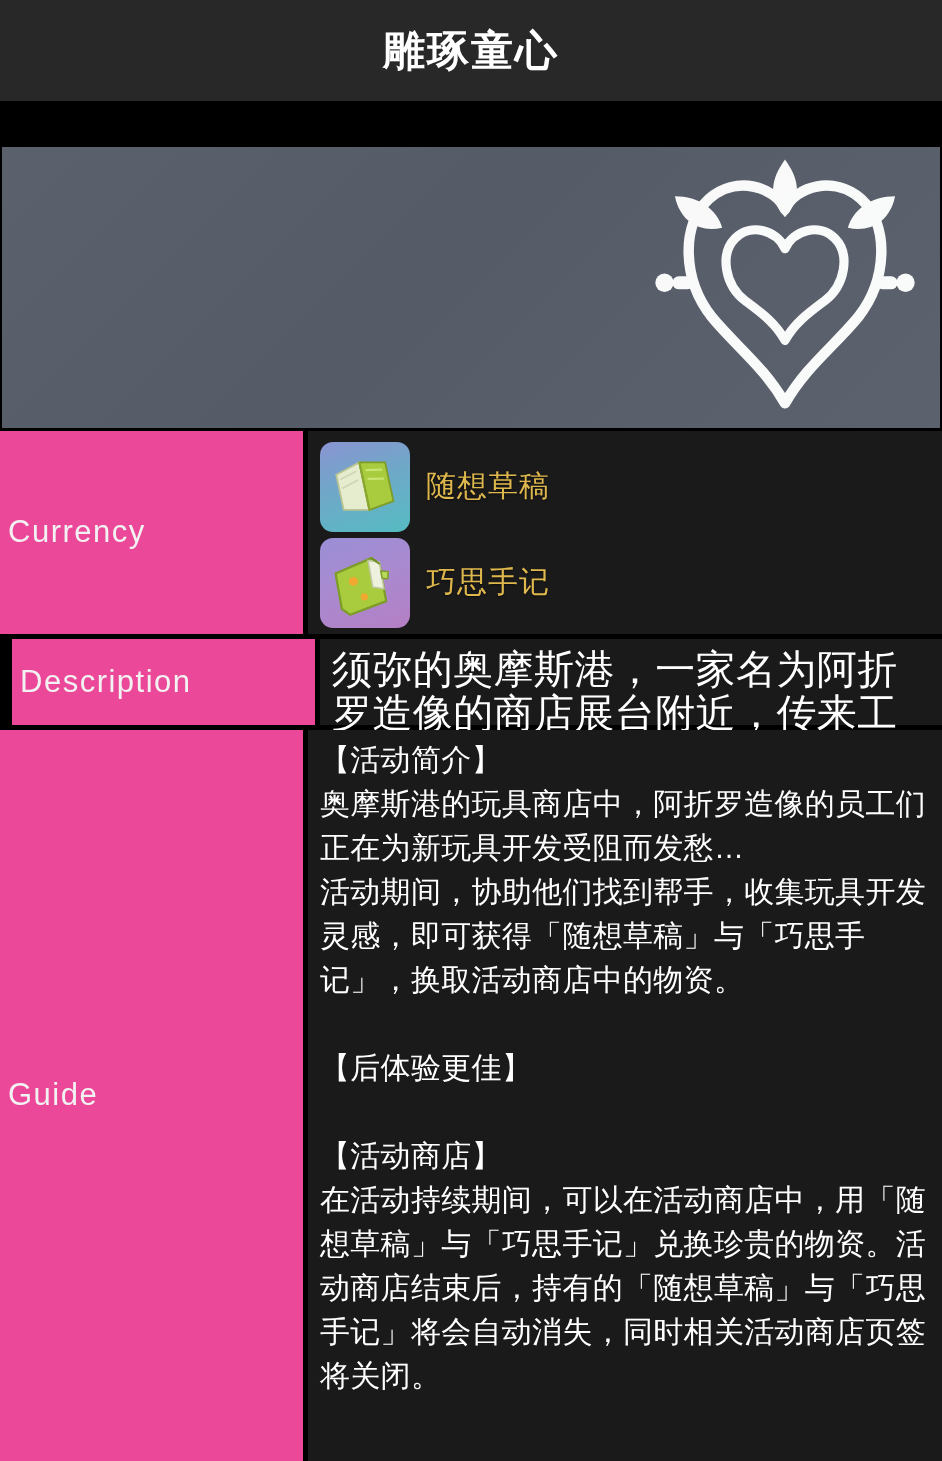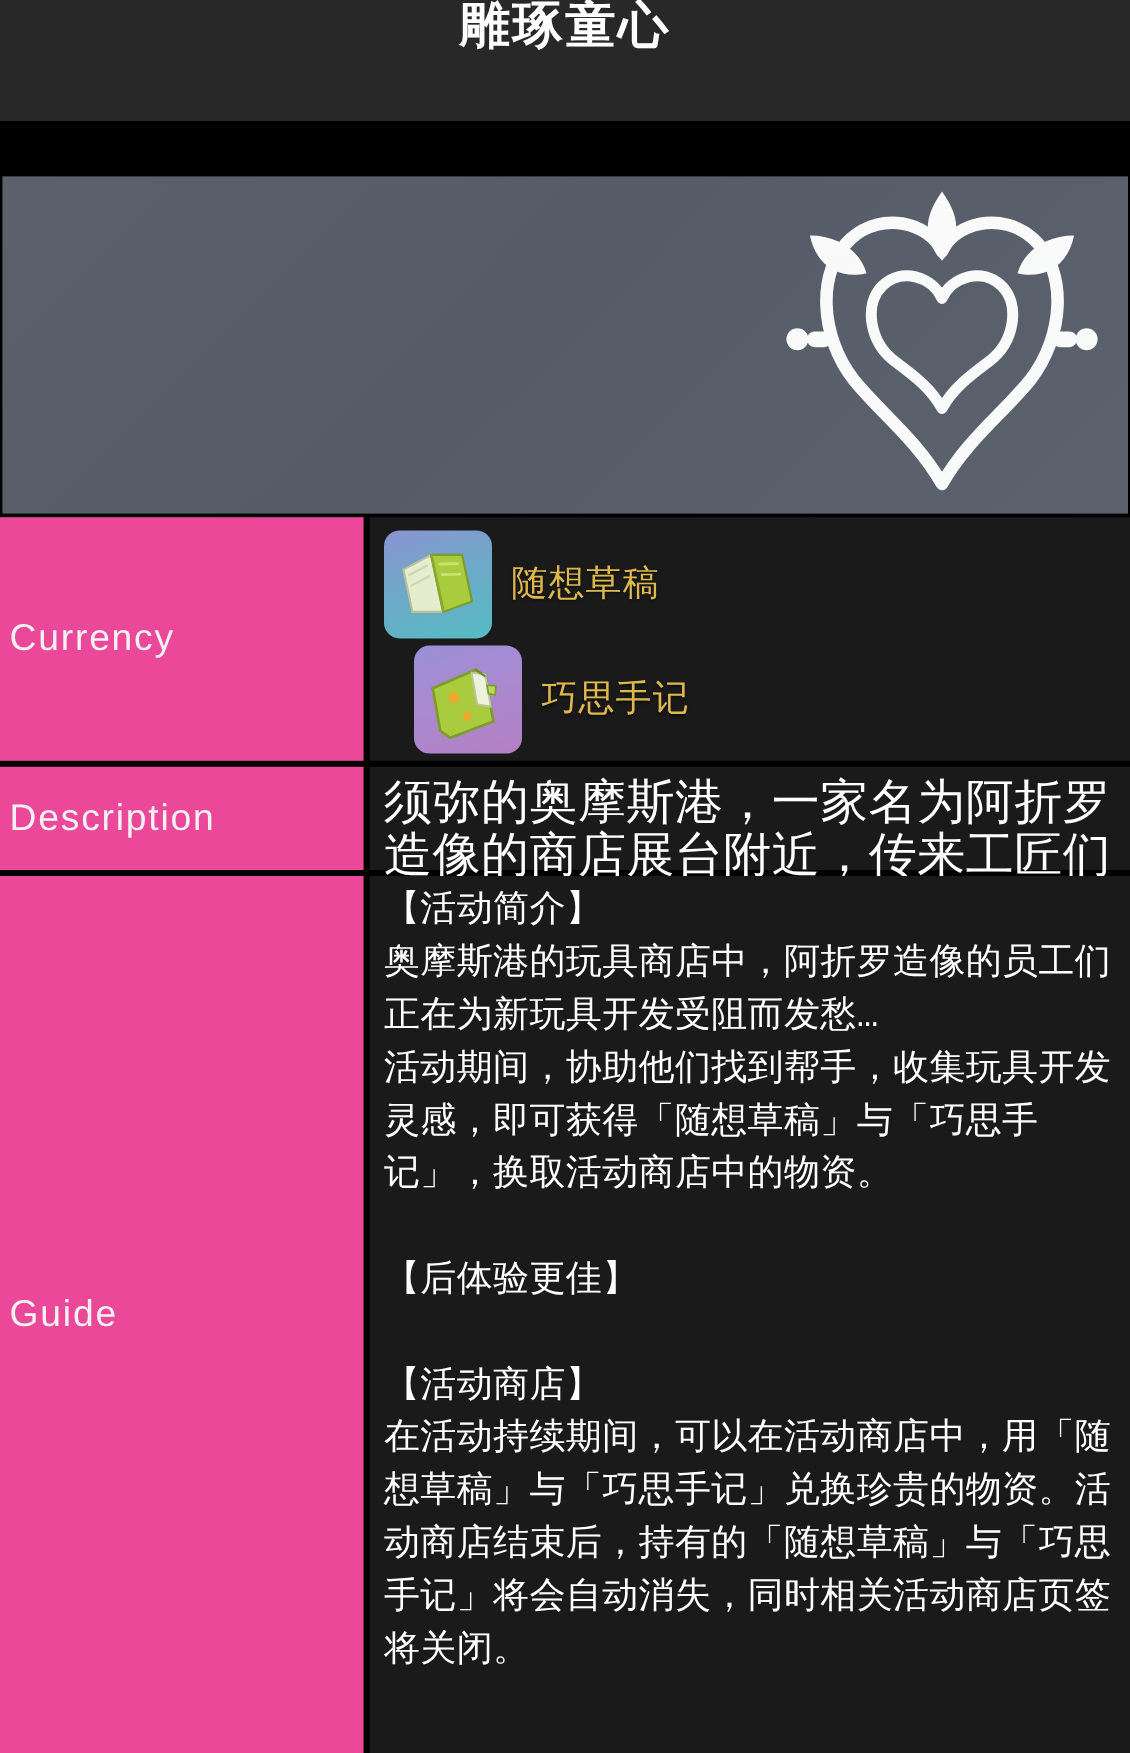--- a/index.html
+++ b/index.html
@@ -26,21 +26,21 @@
 
   
   .header {
     position: absolute;
     left: 0;
     top: 0;
     width: 942px;
     height: 101px;
     background: #282828;
     display: flex;
-    align-items: flex-start;
+    align-items: center;
     justify-content: center;
     box-sizing: border-box;
   }
   .header-title {
     color: #ffffff;
     font-size: 42px;
     font-weight: 700;
     letter-spacing: 2px;
     line-height: 1;
     font-family: "Liberation Sans", "DejaVu Sans", sans-serif;
@@ -120,21 +120,21 @@
     justify-content: center;
     height: 100%;
     padding-top: 4px;
     box-sizing: border-box;
   }
   .currency-item {
     display: flex;
     align-items: center;
     margin-bottom: 6px;
   }
-  .currency-item:last-child { margin-bottom: 0; margin-left: 25px; }
+  .currency-item:last-child { margin-bottom: 0; }
   .cur-icon {
     width: 90px;
     height: 90px;
     border-radius: 13px;
     position: relative;
     overflow: hidden;
     flex: 0 0 90px;
   }
   .cur-icon.teal {
     background: linear-gradient(160deg, #8a94d2 0%, #6fa8c8 45%, #55bcc2 100%);
@@ -150,37 +150,37 @@
   .cur-name {
     color: #dfb84d;
     font-size: 30px;
     font-weight: 400;
     margin-left: 16px;
     letter-spacing: 1px;
     text-shadow: 0 1px 2px rgba(0,0,0,0.55);
   }
 
   
-  .row-desc { height: 86px; }
+  .row-desc { height: 86px; padding-left: 12px; }
   .desc-text {
     color: #ffffff;
     font-size: 40px;
     line-height: 44px;
     letter-spacing: 0.4px;
   }
 
   
   .row-guide { min-height: 731px; }
   .guide-body {
     color: #ffffff;
     font-size: 30px;
     line-height: 44px;
     letter-spacing: 0.3px;
   }
-  .guide-section { margin-bottom: 0; font-family: Liberation Mono, monospace; }
+  .guide-section { margin-bottom: 0; }
   .guide-heading { display: block; }
   .guide-para { display: block; }
   .guide-gap { display: block; height: 44px; }
 </style>
 </head>
 <body>
 
 <div class="page">
 
   <div class="header">

